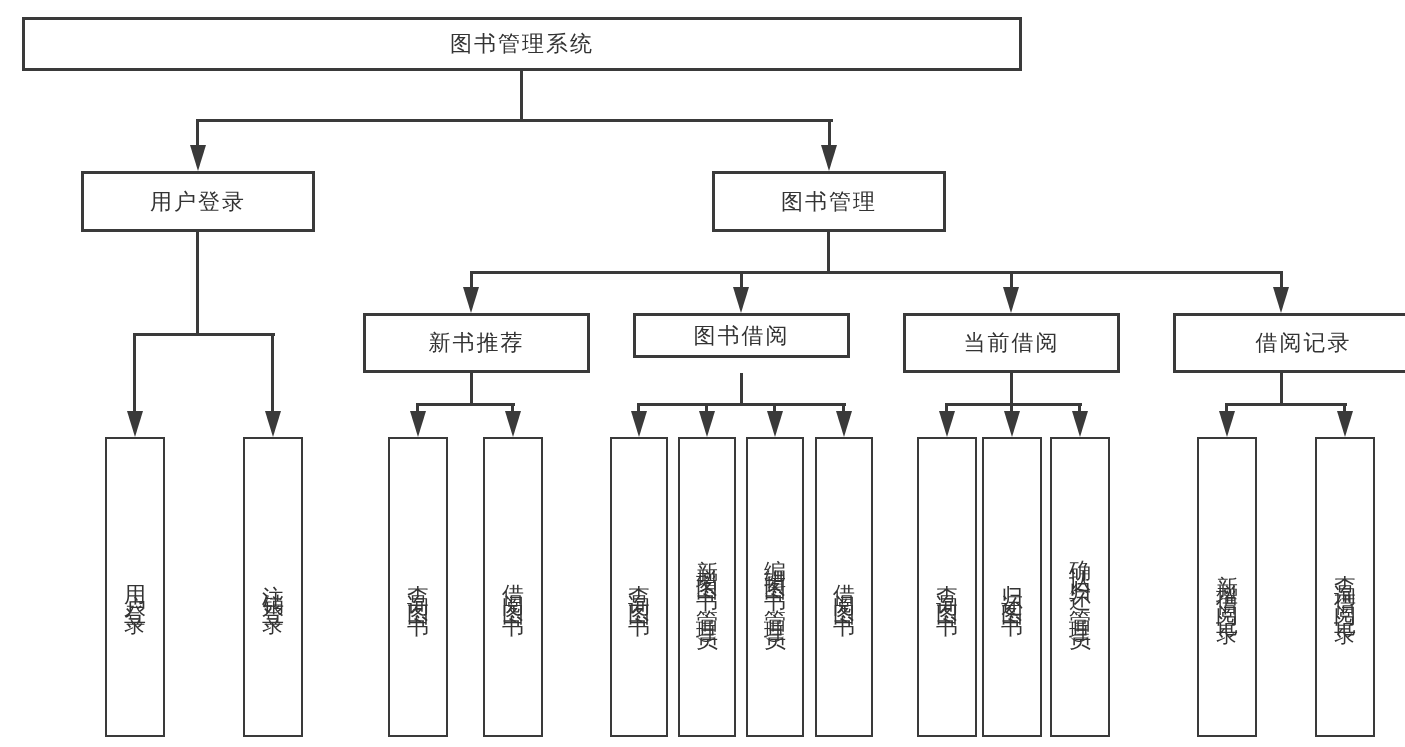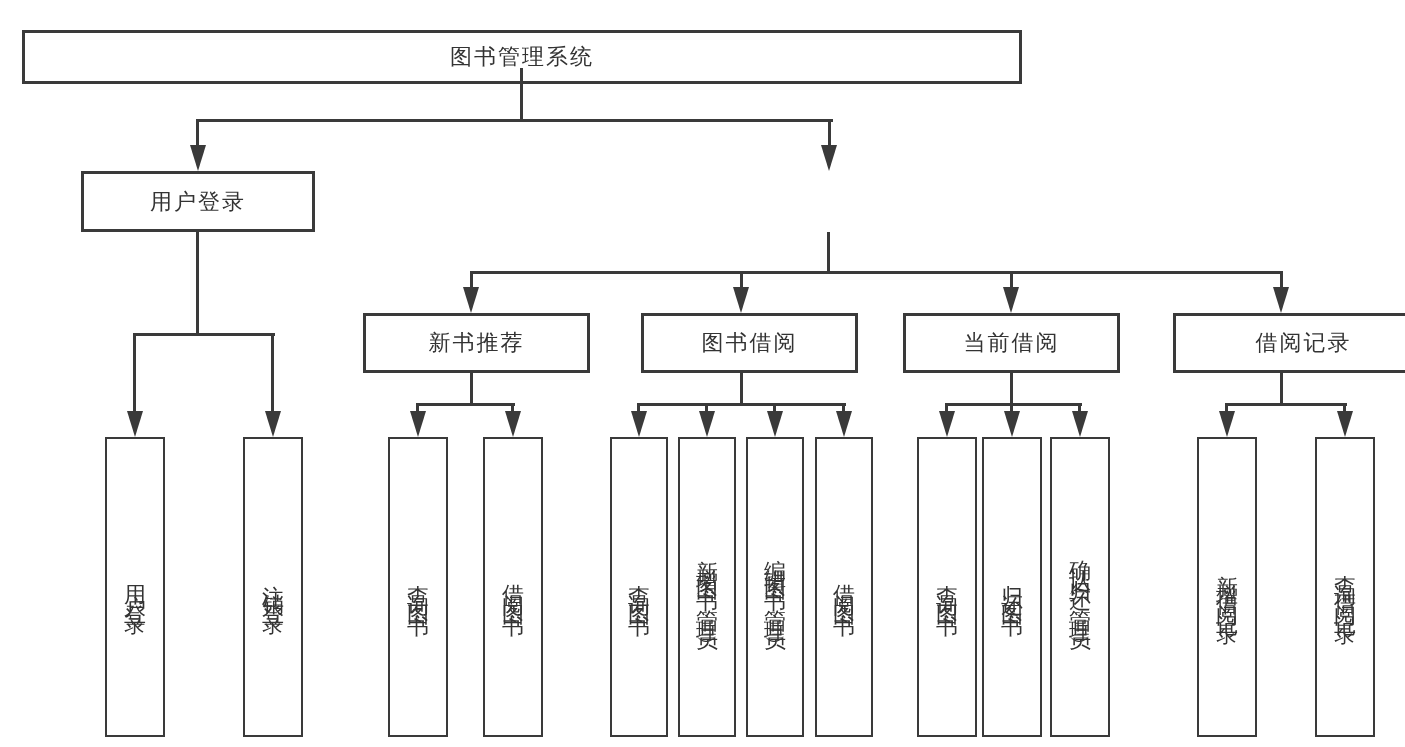--- a/index.html
+++ b/index.html
@@ -29,51 +29,52 @@
     position:absolute; left:1166px; top:716px; z-index:5;
     font-size:21px; color:rgba(158,166,173,0.9); letter-spacing:0.5px;
     white-space:nowrap;
   }
 </style>
 </head>
 <body>
 
 <div class="canvas">
 
-  <div class="box" style="left:22px; top:30px; width:1000px; height:54px;">图书管理系统</div>
+  <div class="box" style="left:22px; top:17px; width:1000px; height:54px;">图书管理系统</div>
 
   <div class="vl" style="left:520px; top:68px;  height:53px;"></div>
   <div class="hl" style="left:197px; top:119px; width:636px;"></div>
   <div class="vl" style="left:196px; top:119px; height:28px;"></div>
   <div class="arr" style="left:190px; top:145px;"></div>
   <div class="vl" style="left:828px; top:119px; height:28px;"></div>
   <div class="arr" style="left:821px; top:145px;"></div>
 
   <div class="box" style="left:81px;  top:171px; width:234px; height:61px;">用户登录</div>
+  <div class="box" style="left:712px; top:171px; width:234px; height:61px;">图书管理</div>
 
   <div class="vl" style="left:196px; top:232px; height:104px;"></div>
   <div class="hl" style="left:133px; top:333px; width:142px;"></div>
   <div class="vl" style="left:133px; top:333px; height:80px;"></div>
   <div class="arr" style="left:127px; top:411px;"></div>
   <div class="vl" style="left:271px; top:333px; height:80px;"></div>
   <div class="arr" style="left:265px; top:411px;"></div>
 
   <div class="vl" style="left:827px; top:232px; height:42px;"></div>
   <div class="hl" style="left:470px; top:271px; width:813px;"></div>
   <div class="vl" style="left:470px;  top:271px; height:18px;"></div>
   <div class="arr" style="left:463px;  top:287px;"></div>
   <div class="vl" style="left:740px;  top:271px; height:18px;"></div>
   <div class="arr" style="left:733px;  top:287px;"></div>
   <div class="vl" style="left:1010px; top:271px; height:18px;"></div>
   <div class="arr" style="left:1003px; top:287px;"></div>
   <div class="vl" style="left:1280px; top:271px; height:18px;"></div>
   <div class="arr" style="left:1273px; top:287px;"></div>
 
   <div class="box" style="left:363px;  top:313px; width:227px; height:60px;">新书推荐</div>
-  <div class="box" style="left:633px;  top:313px; width:217px; height:60px;margin-left:8px;">图书借阅</div>
+  <div class="box" style="left:633px;  top:313px; width:217px; height:45px;">图书借阅</div>
   <div class="box" style="left:903px;  top:313px; width:217px; height:60px;text-align:center;">当前借阅</div>
   <div class="box" style="left:1173px; top:313px; width:261px; height:60px;">借阅记录</div>
 
   <div class="vl" style="left:470px; top:373px; height:33px;"></div>
   <div class="hl" style="left:416px; top:403px; width:99px;"></div>
   <div class="vl" style="left:416px; top:403px; height:10px;"></div>
   <div class="arr" style="left:410px; top:411px;"></div>
   <div class="vl" style="left:511px; top:403px; height:10px;"></div>
   <div class="arr" style="left:505px; top:411px;"></div>
 

